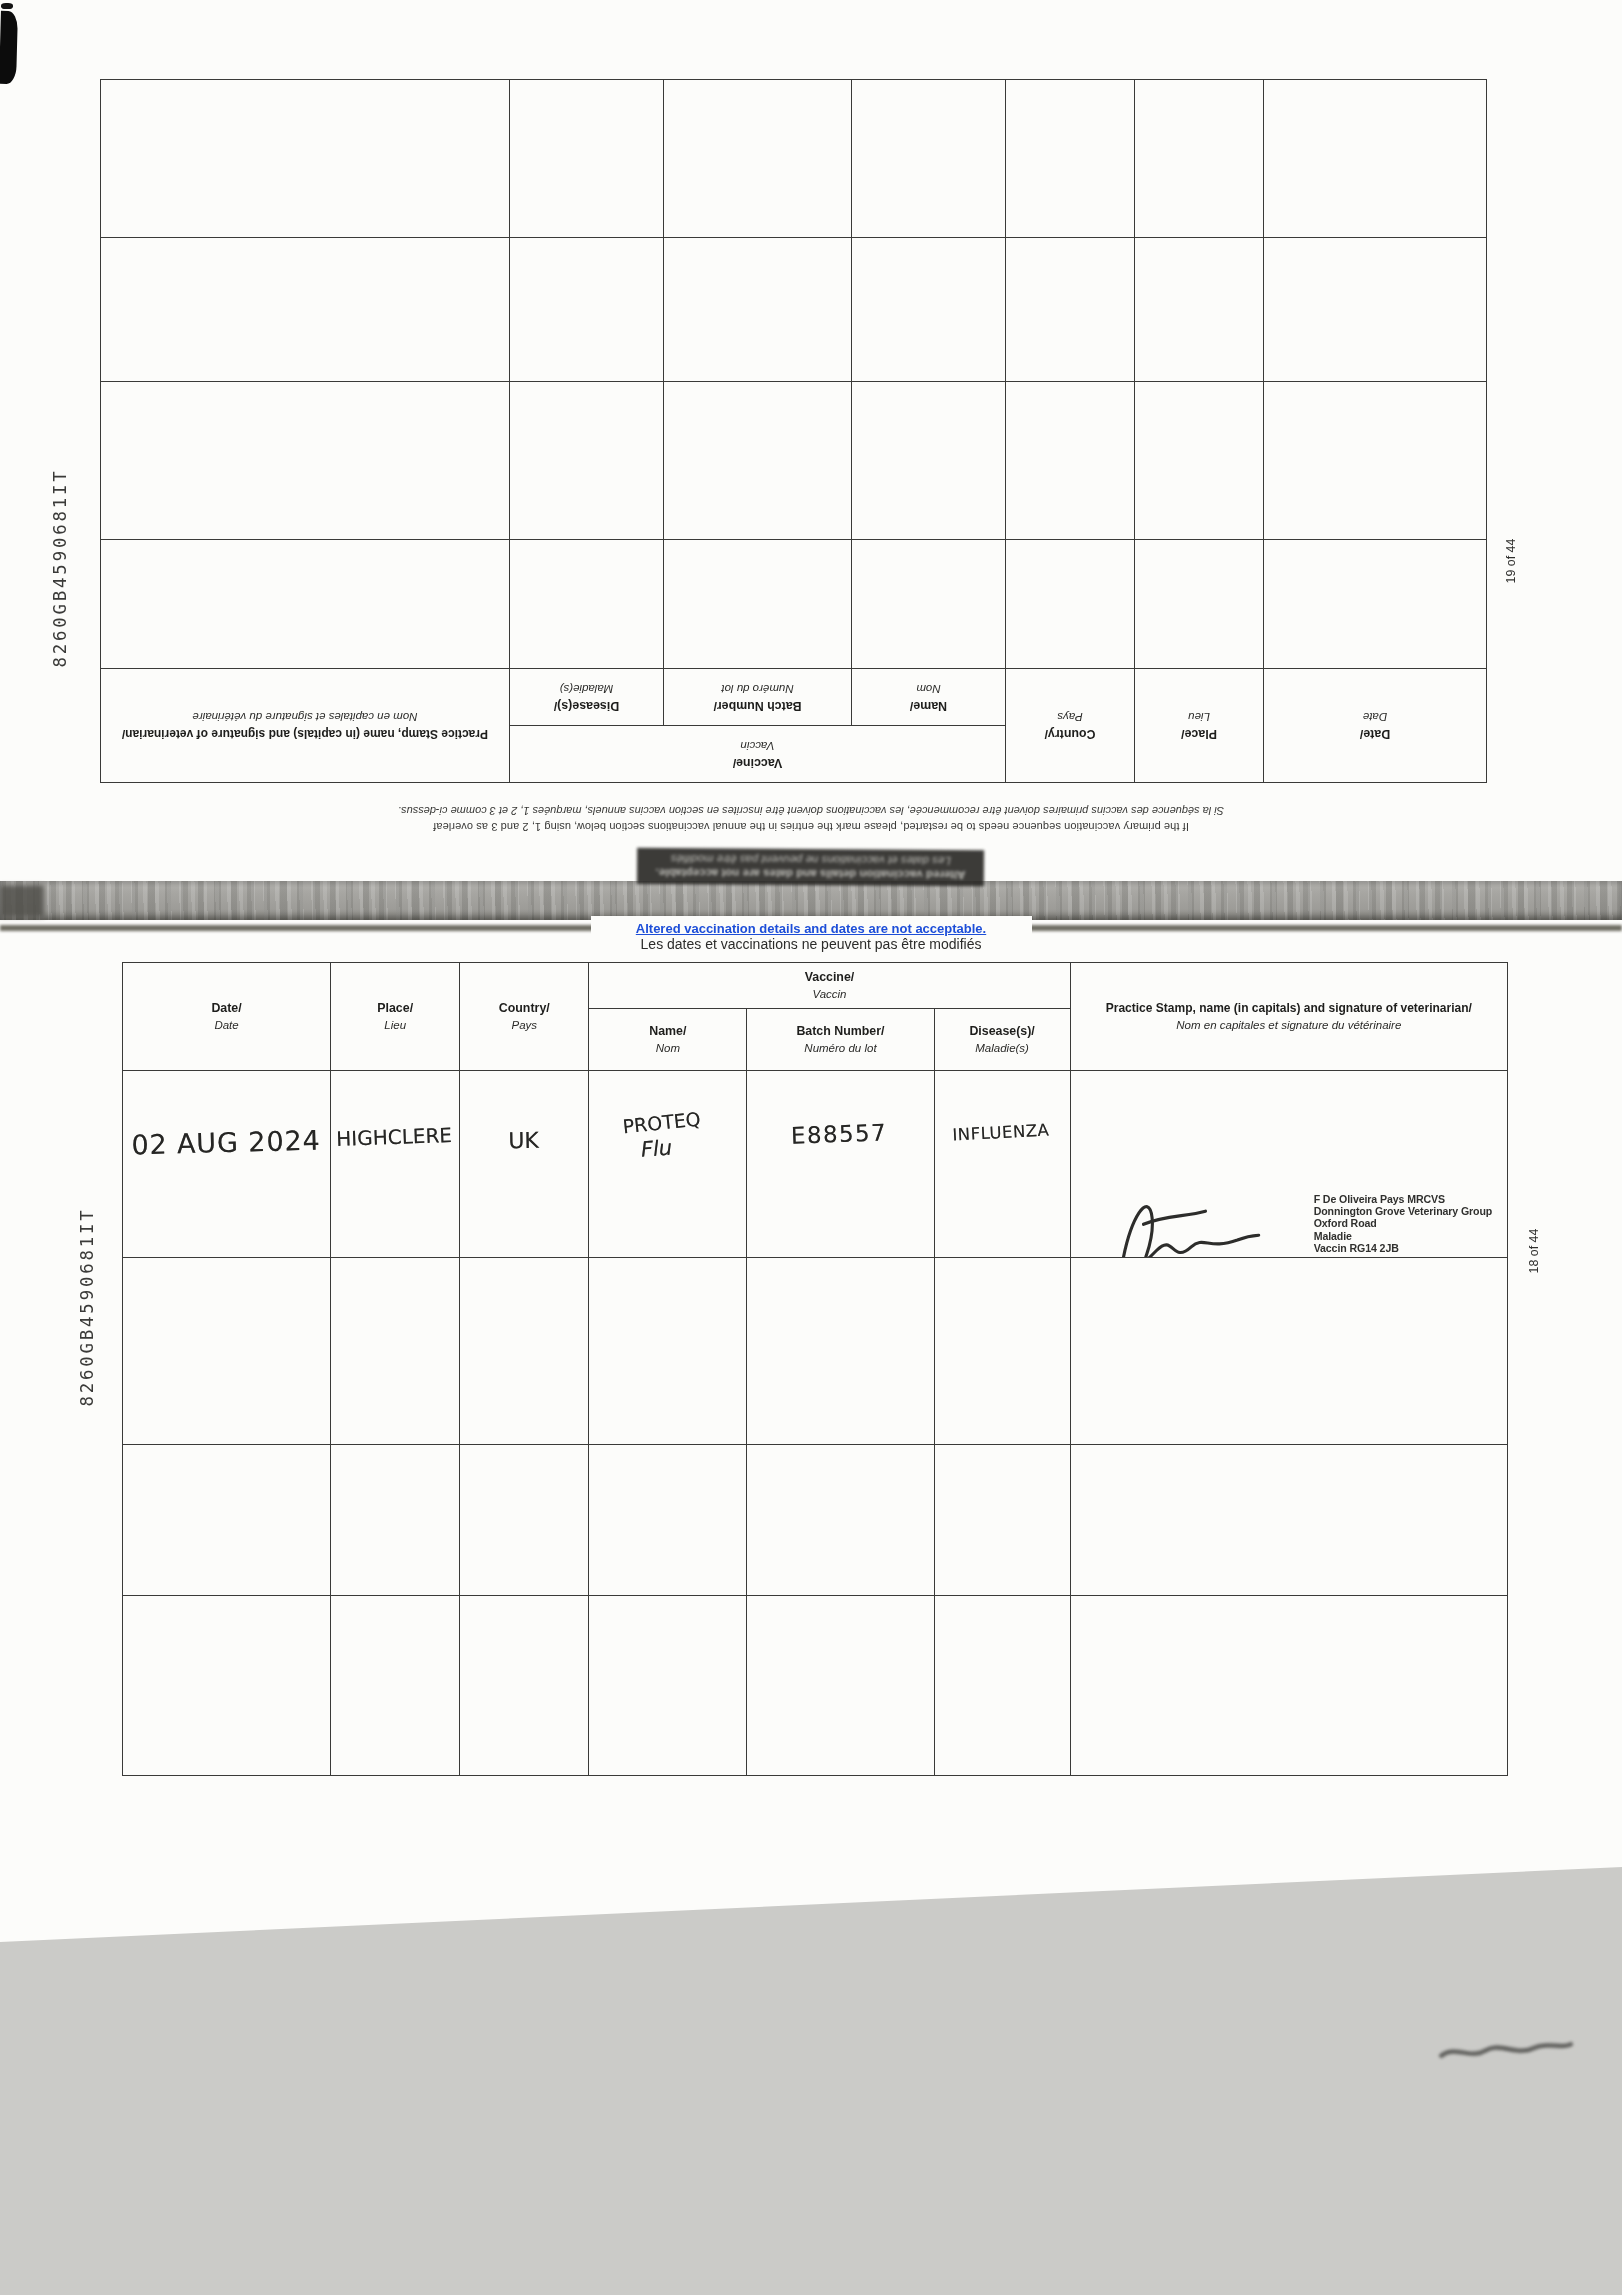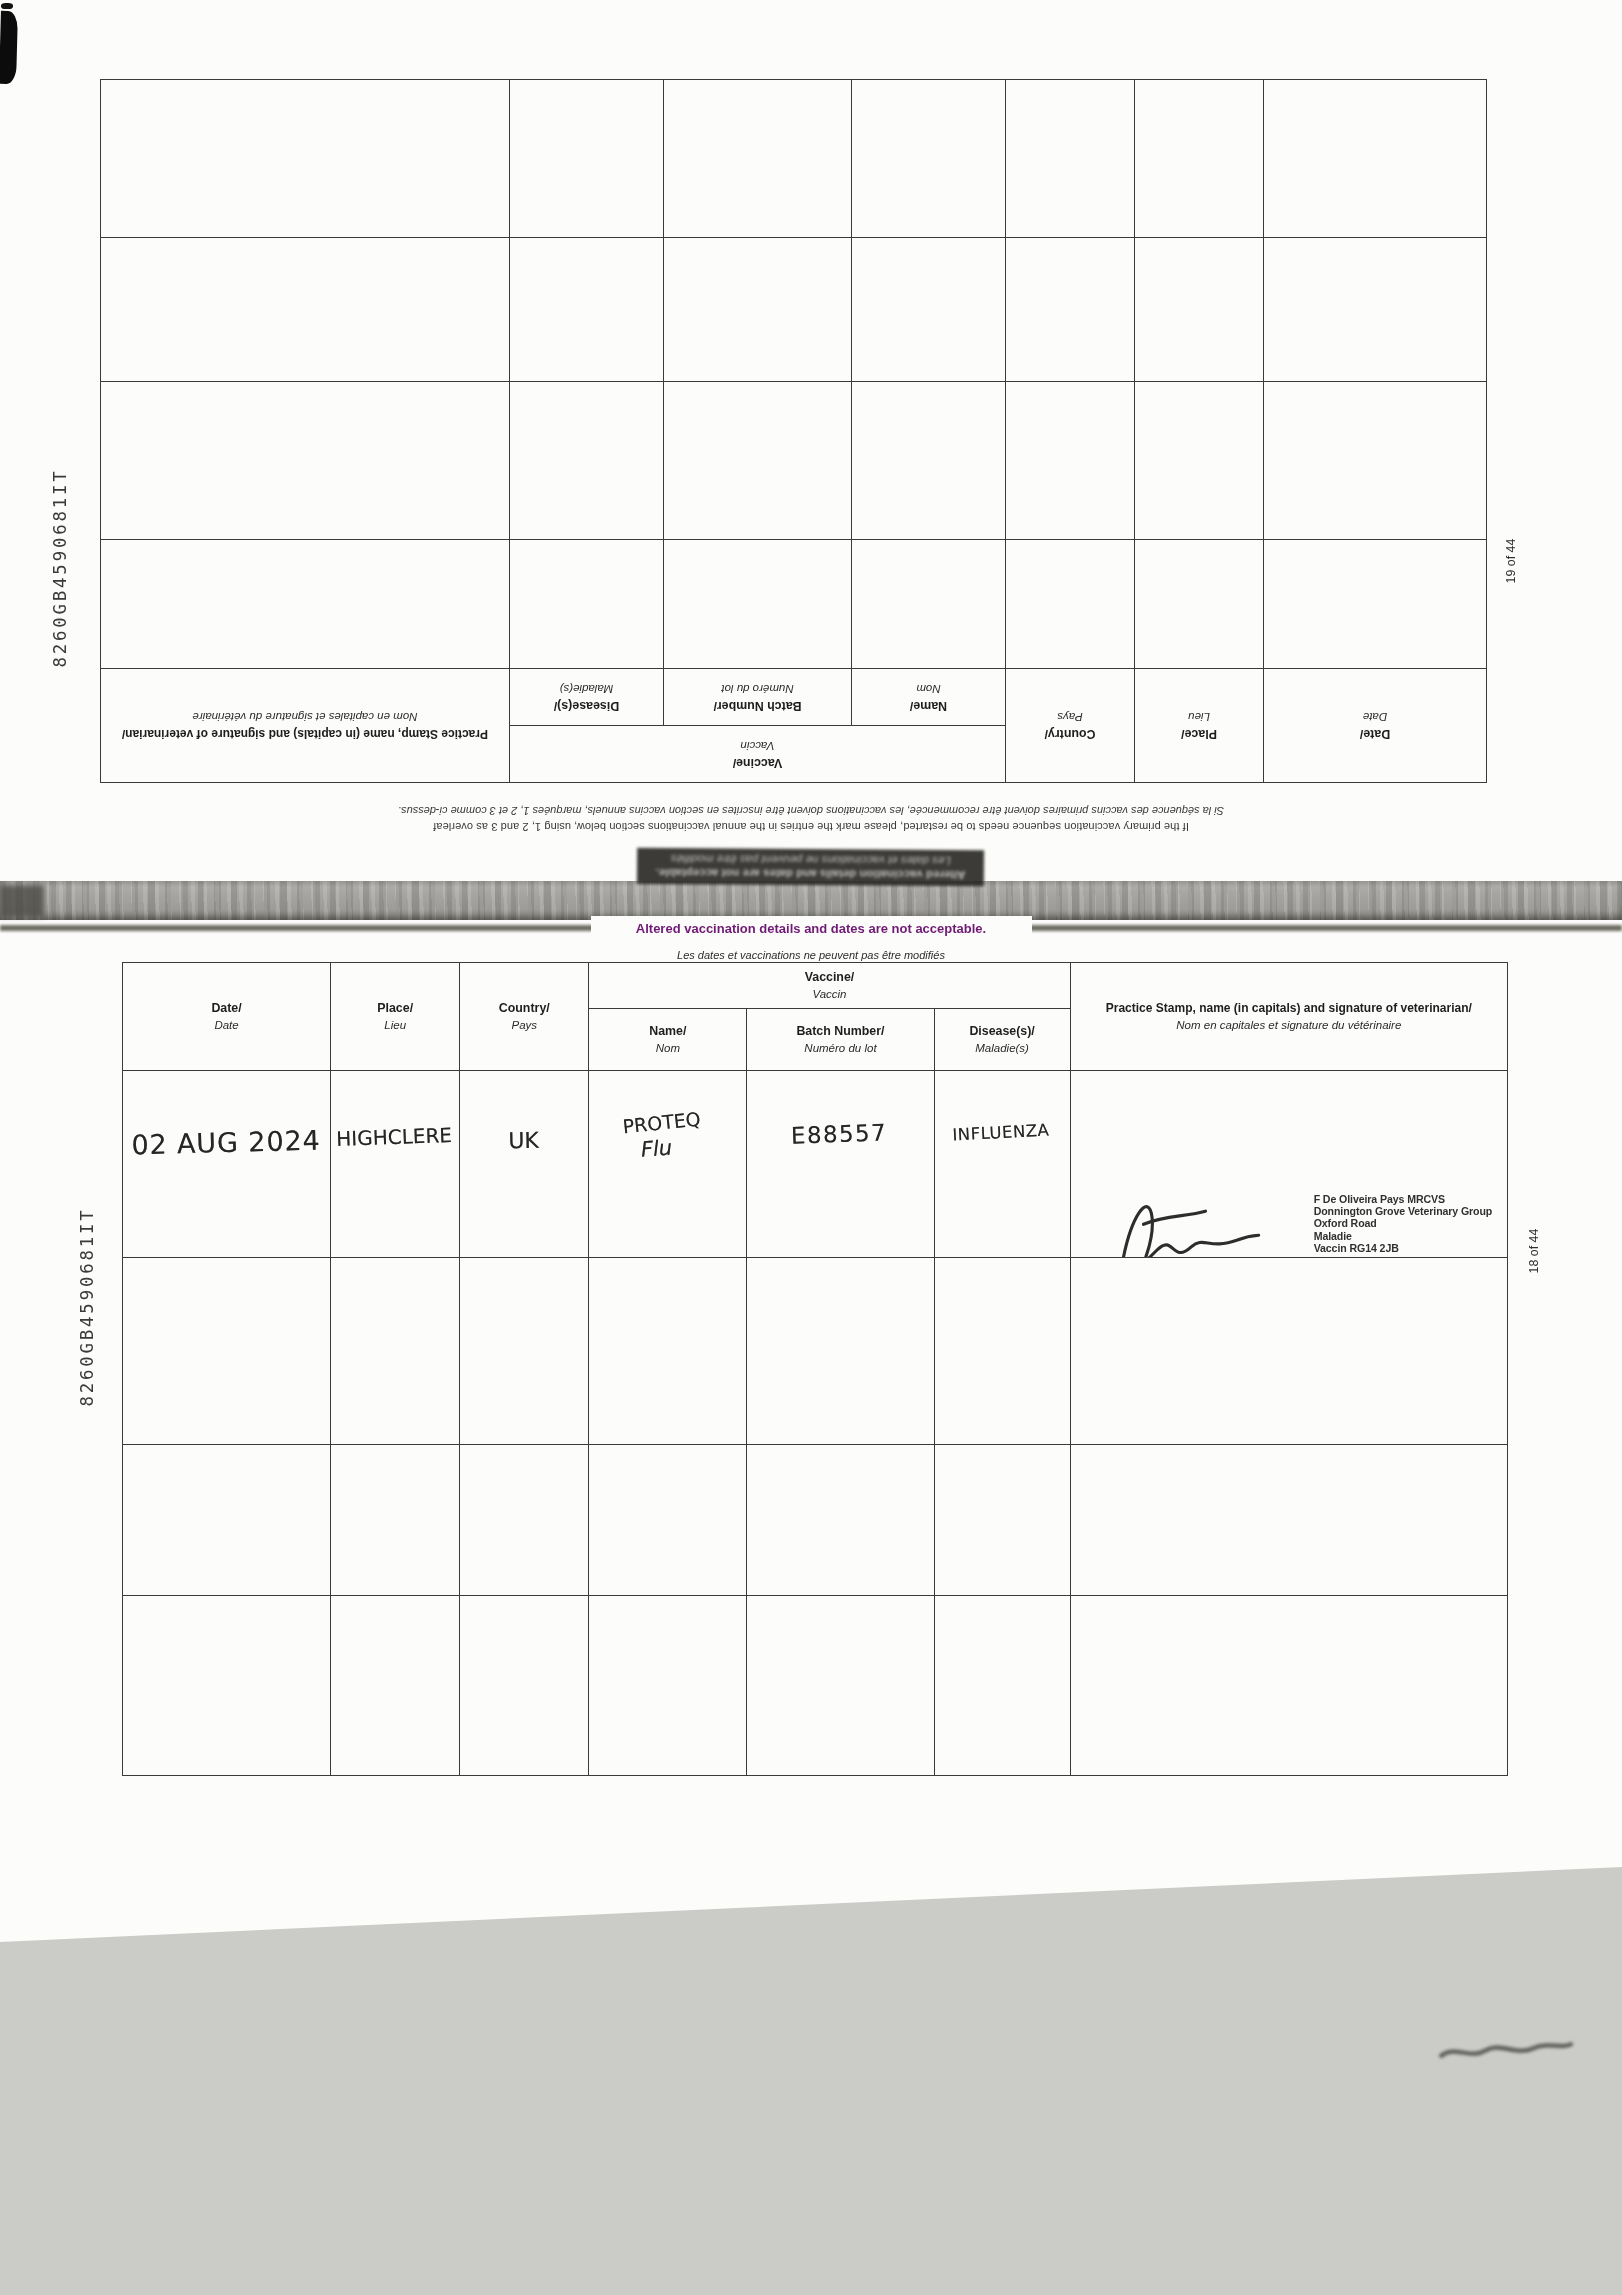--- a/index.html
+++ b/index.html
@@ -111,22 +111,22 @@
     padding:3.7px 18.4px; filter:blur(1.4px); opacity:.92; transform:rotate(.4deg);
     font-size:11.5px; line-height:14.2px; font-weight:bold;
   }
   .smudge-inner .fr { font-weight:normal; font-style:italic; display:block; }
 
   .top-table { position:absolute; left:135px; top:126px; }
 
   
   .bottom-table { position:absolute; left:122px; top:962px; z-index:3; }
   .altered-block { position:absolute; left:0; top:921px; width:100%; text-align:center; z-index:4; }
-  .altered-en { font-size:13px; font-weight:bold; color:#701a75; }
-  .altered-fr { font-size:11px; font-style:italic; margin-top:13px; color:#2c2c2a; }
+  .altered-en { font-size:13px; font-weight:bold; color:#1d4ed8;text-decoration:underline; }
+  .altered-fr { font-size:14px; margin-top:0; color:#2c2c2a; }
 
   .abs { position:absolute; }
 </style>
 </head>
 <body>
 
 <div class="sheet"></div>
 
 <div class="flip-wrap">
 

